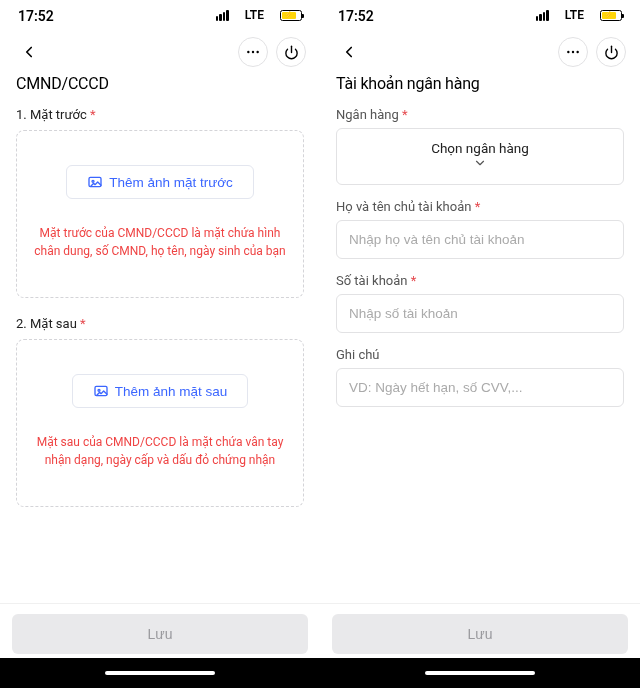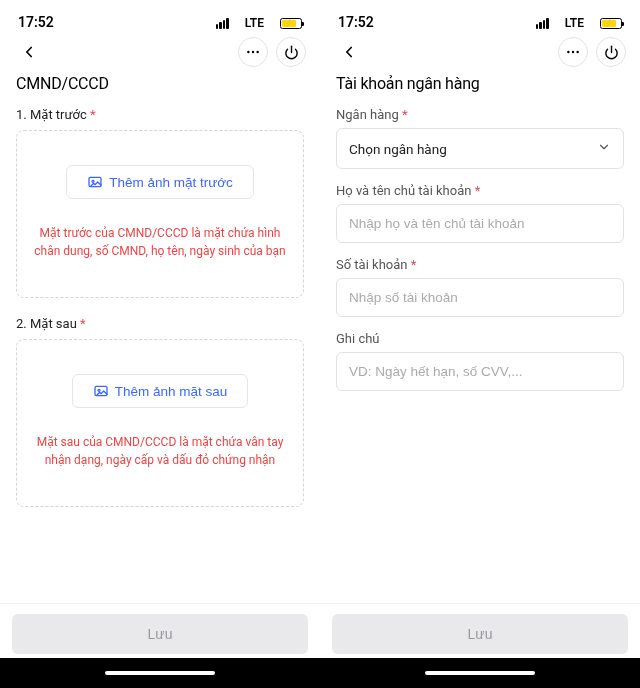--- a/index.html
+++ b/index.html
@@ -1,19 +1,19 @@
 <!DOCTYPE html>
 <html><head>
 <meta charset="utf-8">
 <style>
   * { box-sizing: border-box; margin: 0; padding: 0; }
   html, body { width: 640px; height: 688px; font-family: -apple-system, BlinkMacSystemFont, "Segoe UI", Roboto, sans-serif; background: #fff; overflow: hidden; }
   .container { display: flex; width: 640px; height: 688px; }
   .screen { width: 320px; height: 688px; position: relative; background: #fff; }
-  .status-bar { display: flex; justify-content: space-between; align-items: flex-end; padding: 8px 18px 4px 18px; height: 34px; font-size: 14px; font-weight: 600; }
+  .status-bar { display: flex; justify-content: space-between; align-items: flex-start; padding: 8px 18px 4px 18px; height: 34px; font-size: 14px; font-weight: 600; }
   .status-left { }
   .status-right { display: flex; align-items: center; gap: 12px; font-size: 13px; }
   .signal-bars { display: inline-flex; align-items: flex-end; gap: 1px; margin-right: 2px; }
   .bar { width: 2.5px; background: #000; border-radius: 1px; }
   .b1 { height: 5px; } .b2 { height: 7px; } .b3 { height: 9px; } .b4 { height: 11px; }
   .lte { font-size: 12px; font-weight: 600; margin-left: 2px; }
   .battery { width: 22px; height: 11px; border: 1px solid #000; border-radius: 2.5px; position: relative; margin-left: 4px; display: inline-flex; align-items: center; }
   .battery::after { content: ""; position: absolute; right: -3px; top: 3px; width: 2px; height: 4px; background: #000; border-radius: 0 1px 1px 0; }
   .battery-fill { background: #ffd60a; height: 7px; width: 14px; margin-left: 1px; border-radius: 1px; display:flex; align-items:center; justify-content:center;}
   .bolt { font-size: 7px; color: #000; line-height:1; }
@@ -31,21 +31,21 @@
   .req { color: #e5484d; }
 
   .upload-card { border: 1px dashed #d4d4d8; border-radius: 8px; padding: 34px 16px 26px 16px; text-align: center; margin-bottom: 18px; }
   .upload-btn { display: inline-flex; align-items: center; gap: 6px; border: 1px solid #e3e6ef; background: #fff; color: #3b66ff; padding: 8px 20px; border-radius: 6px; font-size: 13.5px; font-weight: 500; margin-bottom: 14px; }
   .upload-hint { font-size: 12px; color: #ef4444; line-height: 1.5; max-width: 260px; margin: 11px auto; }
 
   .field { margin-bottom: 14px; }
   .field-label { font-size: 13px; color: #555; margin-bottom: 6px; display:block; }
   .input, .select { width: 100%; border: 1px solid #e2e2e4; border-radius: 6px; padding: 11px 12px; font-size: 13.5px; color: #222; background: #fff; outline: none; }
   .input::placeholder { color: #aaa; }
-  .select { display: flex; justify-content: space-between; align-items: center; }
+  .select { display: flex; justify-content: space-between; align-items: center; flex-direction: column; }
   .select-text { color: #222; }
   .chevron { color: #555; }
 
   .footer { position: absolute; bottom: 0; left: 0; right: 0; }
   .save-row { padding: 10px 12px 4px 12px; border-top: 1px solid #f0f0f0; background:#fff; }
   .save-btn { width: 100%; background: #e9e9eb; color: #9a9a9e; border: none; border-radius: 6px; padding: 12px 12px; font-size: 14px; }
   .black-bar { height: 30px; background: #000; display:flex; align-items:center; justify-content:center; }
   .home-indicator { width: 110px; height: 4px; background: #fff; border-radius: 3px; }
 </style>
 </head>

